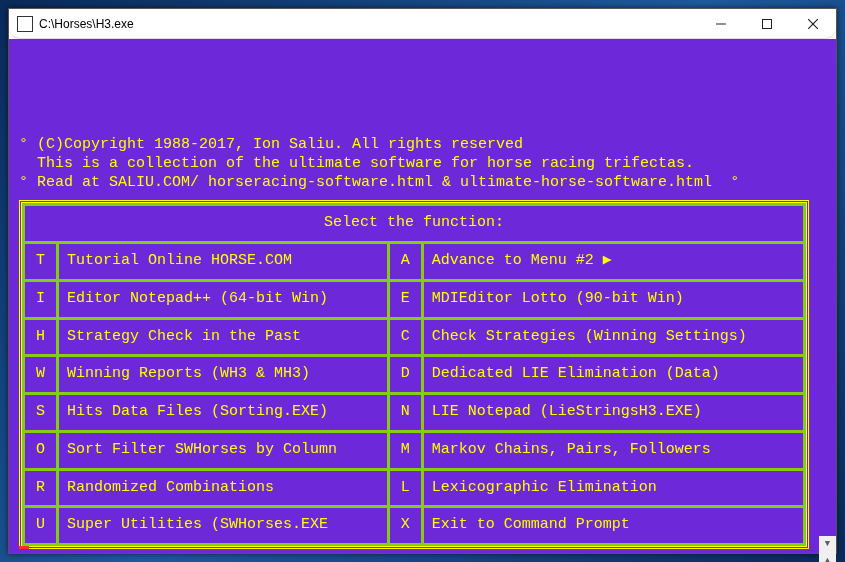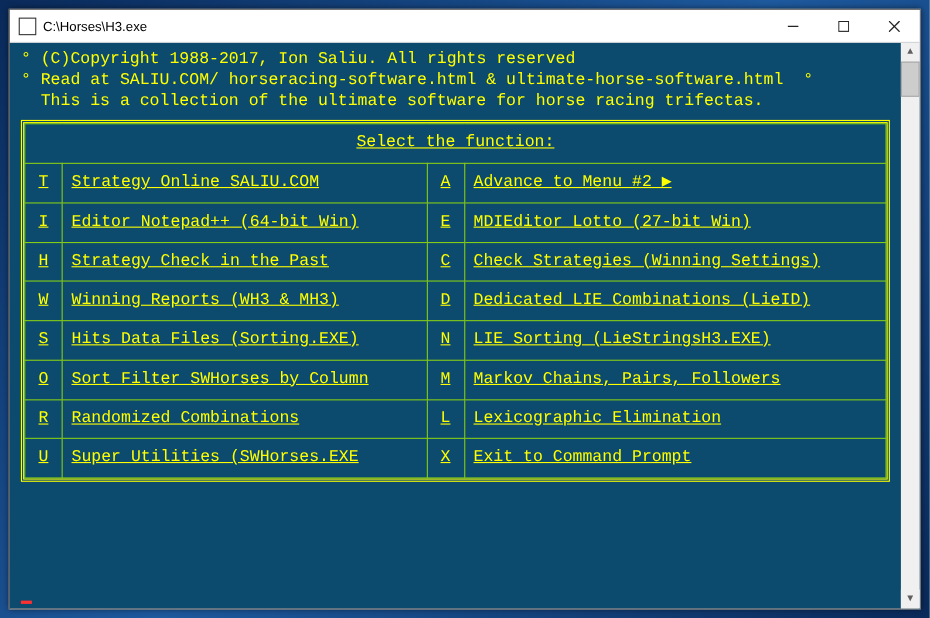--- a/index.html
+++ b/index.html
@@ -19,20 +19,21 @@
     display: flex;
     flex-direction: column;
     box-shadow: 0 0 6px rgba(0,0,0,0.6);
   }
   .titlebar {
     background: #fff;
     height: 30px;
     display: flex;
     align-items: center;
     border-bottom: 1px solid #ddd;
+    border-radius: 11px;
   }
   .tb-icon {
     width: 16px; height: 16px;
     margin: 0 6px 0 8px;
     border: 1px solid #333;
     background: #fff;
     display: inline-block;
   }
   .tb-title {
     flex: 1;
@@ -44,27 +45,28 @@
     width: 46px;
     display: flex;
     align-items: center;
     justify-content: center;
     font-size: 13px;
     color: #222;
   }
   .tb-btn svg { width: 10px; height: 10px; }
   .console {
     flex: 1;
-    background: #0c4a6e;
+    background: #6d28d9;
     color: #ffff00;
     font-family: "Courier New", monospace;
     font-size: 15px;
     line-height: 1.25;
     position: relative;
     display: flex;
+    align-items: flex-end;
   }
   .console-inner {
     flex: 1;
     padding: 6px 10px 4px 10px;
     overflow: hidden;
   }
   .header-lines .line { white-space: pre; }
   .degree { color: #ffff00; }
   .menu-frame {
     margin-top: 8px;
@@ -74,24 +76,23 @@
   .menu-title-row td {
     border-bottom: 1px solid #ffff00;
     text-align: center;
     padding: 4px 0;
   }
   table.menu {
     border-collapse: collapse;
     width: 100%;
   }
   table.menu td {
-    border: 1px solid #84cc16;
+    border: 3px solid #84cc16;
     padding: 8px 8px;
     vertical-align: middle;
-    text-decoration: underline;
   }
   td.keycell {
     width: 34px;
     text-align: center;
   }
   .scrollbar {
     width: 17px;
     background: #f0f0f0;
     position: relative;
   }
@@ -144,60 +145,60 @@
           </svg>
       </div>
     </div>
   </div>
 
   <div class="console">
     <div class="console-inner">
 
       <div class="header-lines">
         <div class="line"><span class="degree">° </span><span>(C)Copyright 1988-2017, Ion Saliu. All rights reserved</span></div>
+        <div class="line"><span>  This is a collection of the ultimate software for horse racing trifectas.</span></div>
         <div class="line"><span class="degree">° </span><span>Read at SALIU.COM/ horseracing-software.html &amp; ultimate-horse-software.html</span><span class="degree">  °</span></div>
-        <div class="line"><span>  This is a collection of the ultimate software for horse racing trifectas.</span></div>
       </div>
 
       <div class="menu-frame">
         <table class="menu">
           <tbody>
               <tr class="menu-title-row">
             <td colspan="5">Select the function:</td>
           </tr>
 
           <tr>
             <td class="keycell">T</td>
-            <td>Strategy Online SALIU.COM</td>
+            <td>Tutorial Online HORSE.COM</td>
             <td class="keycell">A</td>
             <td>Advance to Menu #2 ▶</td>
           </tr>
           <tr>
             <td class="keycell">I</td>
             <td>Editor Notepad++ (64-bit Win)</td>
             <td class="keycell">E</td>
-            <td>MDIEditor Lotto (27-bit Win)</td>
+            <td>MDIEditor Lotto (90-bit Win)</td>
           </tr>
           <tr>
             <td class="keycell">H</td>
             <td>Strategy Check in the Past</td>
             <td class="keycell">C</td>
             <td>Check Strategies (Winning Settings)</td>
           </tr>
           <tr>
             <td class="keycell">W</td>
             <td>Winning Reports (WH3 &amp; MH3)</td>
             <td class="keycell">D</td>
-            <td>Dedicated LIE Combinations (LieID)</td>
+            <td>Dedicated LIE Elimination (Data)</td>
           </tr>
           <tr>
             <td class="keycell">S</td>
             <td>Hits Data Files (Sorting.EXE)</td>
             <td class="keycell">N</td>
-            <td>LIE Sorting (LieStringsH3.EXE)</td>
+            <td>LIE Notepad (LieStringsH3.EXE)</td>
           </tr>
           <tr>
             <td class="keycell">O</td>
             <td>Sort Filter SWHorses by Column</td>
             <td class="keycell">M</td>
             <td>Markov Chains, Pairs, Followers</td>
           </tr>
           <tr>
             <td class="keycell">R</td>
             <td>Randomized Combinations</td>

